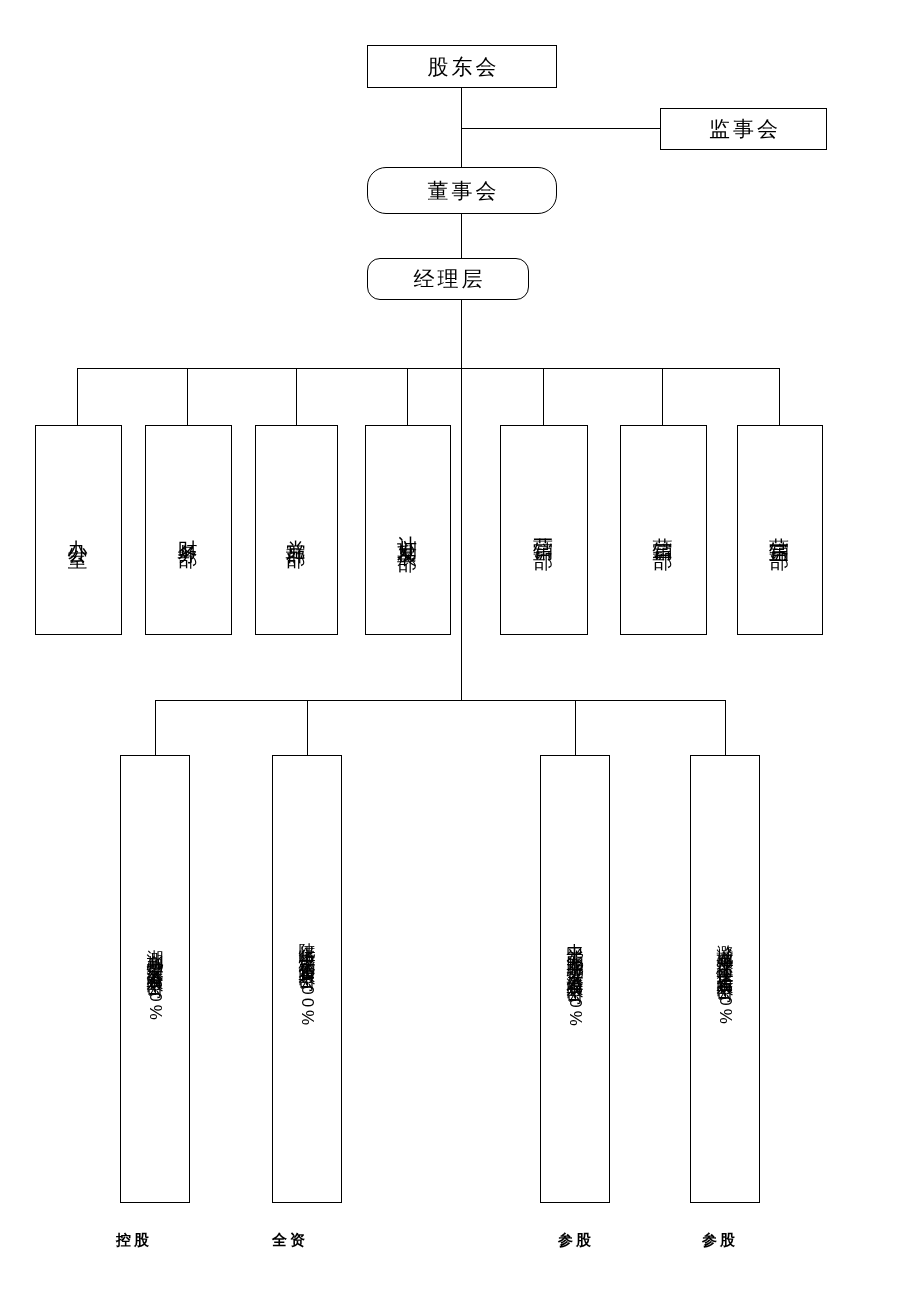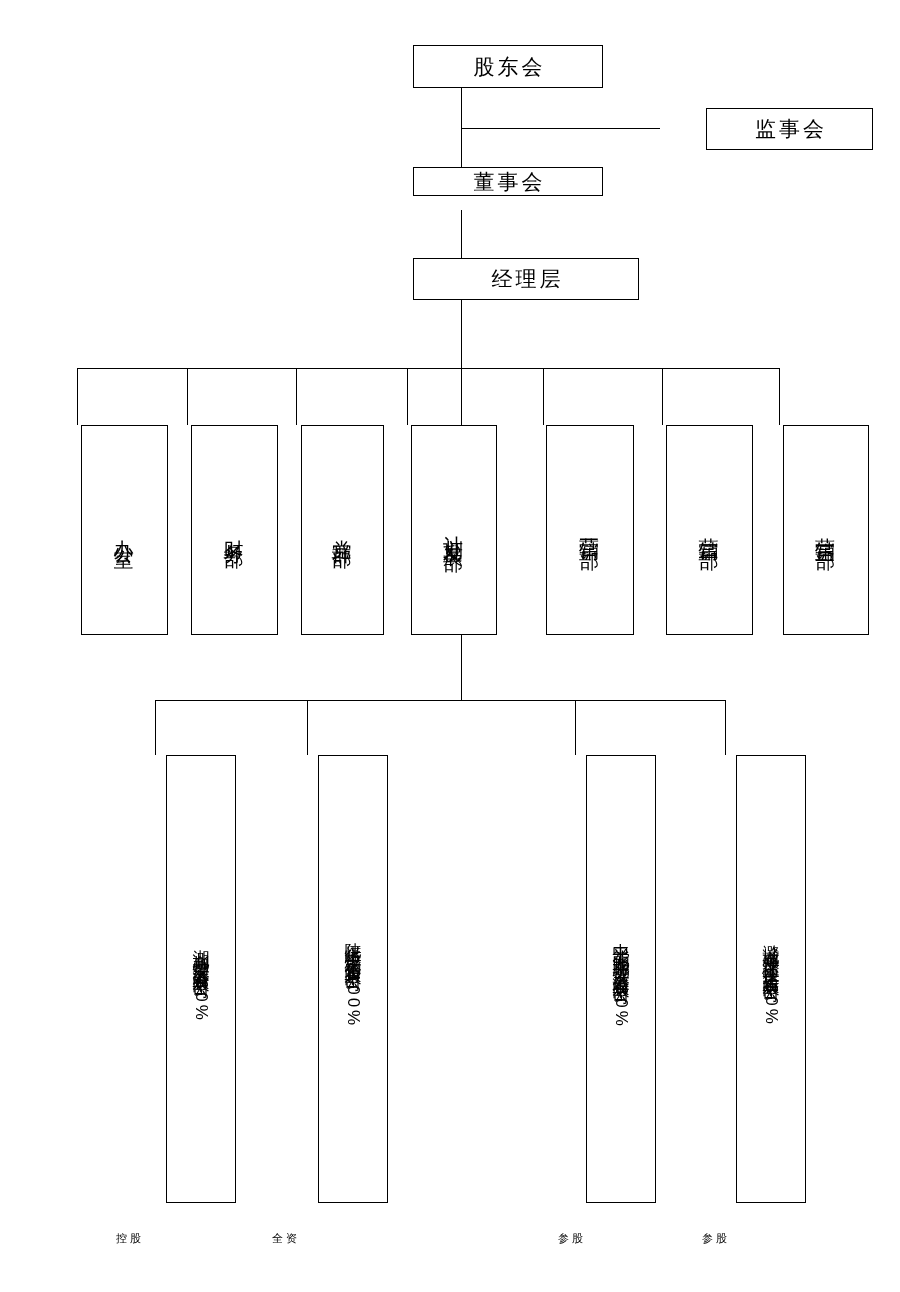--- a/index.html
+++ b/index.html
@@ -17,38 +17,37 @@
   .line.v { width: 1px; }
   .line.h { height: 1px; }
   .node {
     position: absolute;
     border: 1px solid #000000;
     background: #ffffff;
     display: flex;
     align-items: center;
     justify-content: center;
     text-align: center;
-    margin-left: 46px;
   }
   .h-node { font-size: 21px; letter-spacing: 3px; }
   .h-node span { padding-left: 3px; }
   .v-node span {
     writing-mode: vertical-rl;
     text-orientation: mixed;
     letter-spacing: 4px;
     white-space: nowrap;
   }
   .dept { font-size: 20px; }
   .sub  { font-size: 17px; }
   .sub span { letter-spacing: 3px; }
   .ownership-label {
     position: absolute;
-    font-size: 11px;
+    font-size: 15px;
     letter-spacing: 3px;
-    font-weight: normal;
+    font-weight: bold;
   }
 </style>
 </head>
 <body>
 
 <div class="canvas">
 
   <div class="line v" style="left:461px; top:88px;  height:79px;"></div>
   <div class="line h" style="left:461px; top:128px; width:199px;"></div>
   <div class="line v" style="left:461px; top:210px; height:48px;"></div>
@@ -68,24 +67,24 @@
   <div class="line v" style="left:307px; top:700px; height:55px;"></div>
   <div class="line v" style="left:575px; top:700px; height:55px;"></div>
   <div class="line v" style="left:725px; top:700px; height:55px;"></div>
 
   <div class="node h-node" style="left:367px; top:45px;  width:190px; height:43px;">
     <span>股东会</span>
   </div>
   <div class="node h-node" style="left:660px; top:108px; width:167px; height:42px;">
     <span>监事会</span>
   </div>
-  <div class="node h-node" style="left:367px; top:167px; width:190px; height:29px;">
+  <div class="node h-node" style="left:367px; top:167px; width:190px; height:47px;border-radius:19px;">
     <span>董事会</span>
   </div>
-  <div class="node h-node" style="left:367px; top:258px; width:226px; height:42px;">
+  <div class="node h-node" style="left:367px; top:258px; width:162px; height:42px;border-radius:13px;">
     <span>经理层</span>
   </div>
 
   <div class="node v-node dept" style="left:35px;  top:425px; width:87px; height:210px;">
     <span>办公室</span>
   </div>
   <div class="node v-node dept" style="left:145px; top:425px; width:87px; height:210px;">
     <span>财务部</span>
   </div>
   <div class="node v-node dept" style="left:255px; top:425px; width:83px; height:210px;">

